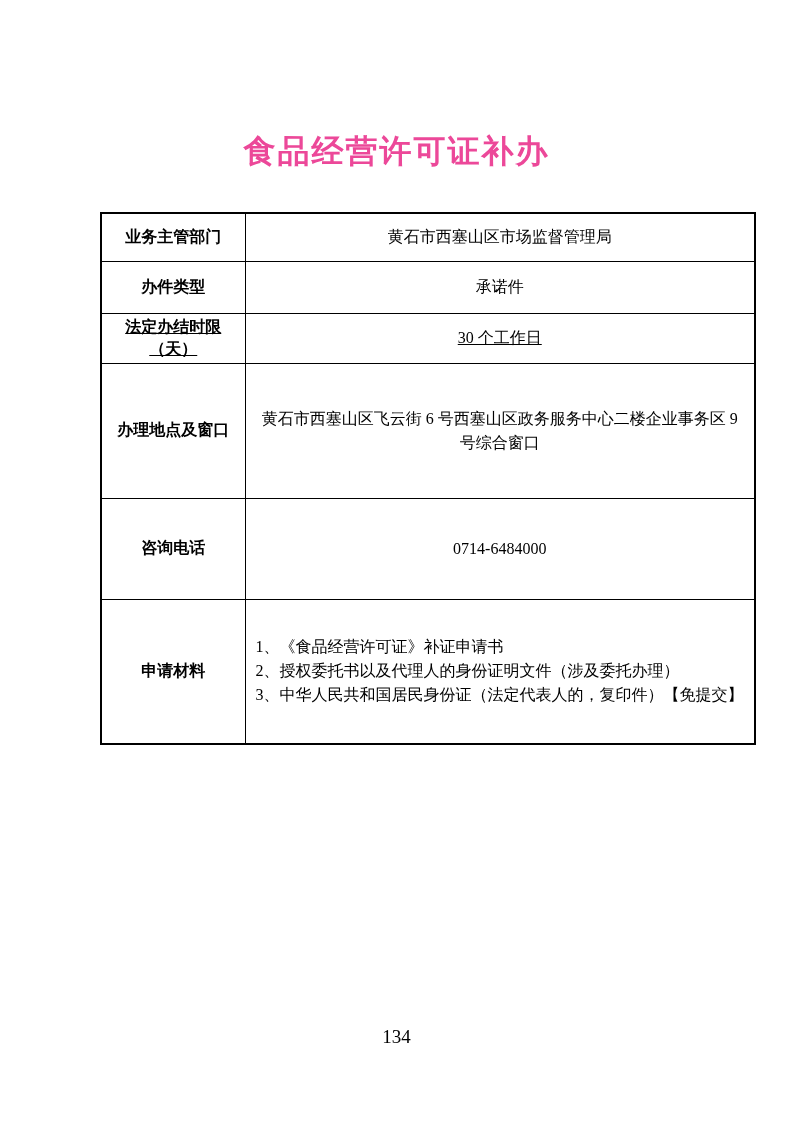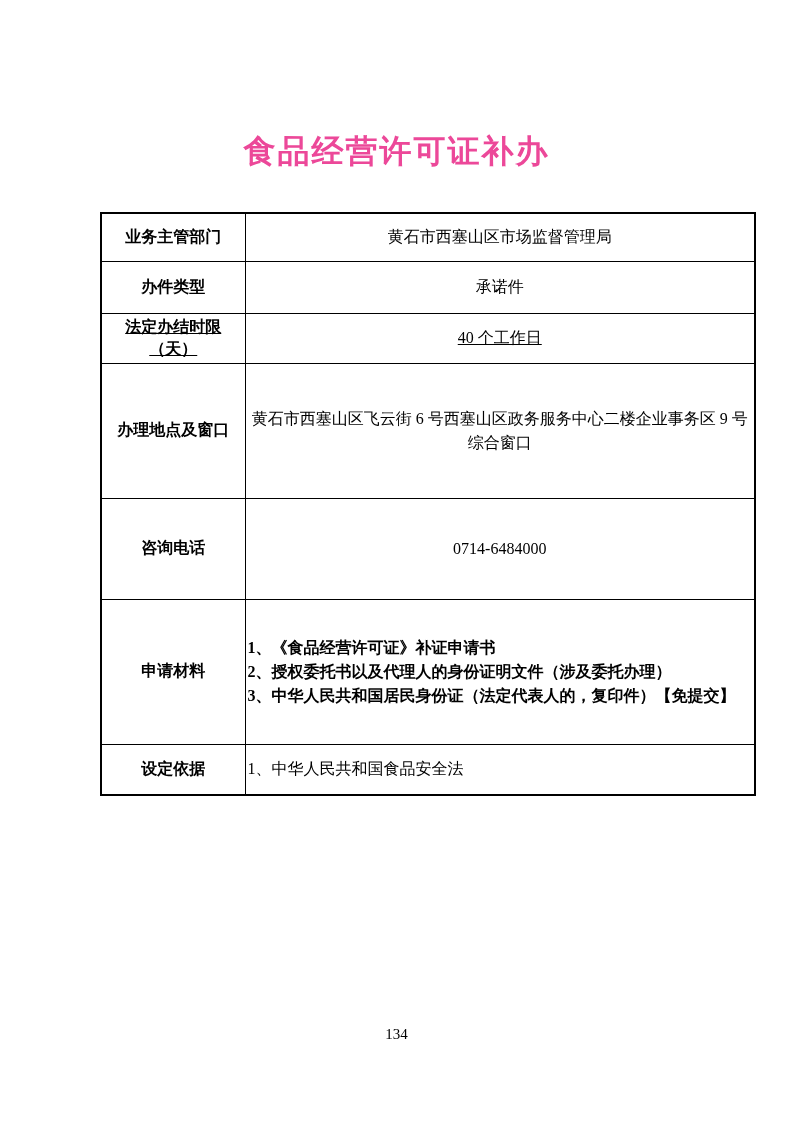--- a/index.html
+++ b/index.html
@@ -48,42 +48,42 @@
     text-align: center;
     font-family: "Liberation Sans", sans-serif;
     font-weight: bold;
     font-size: 16px;
     padding: 2px 2px;
     line-height: 1.4;
   }
   td.value-cell {
     font-family: "Liberation Serif", serif;
     font-size: 16px;
-    padding: 3px 2px;
+    padding: 3px 10px;
     line-height: 1.5;
   }
   td.value-center { text-align: center; }
   td.value-left { text-align: left; }
-  td.multiline { white-space: pre-line; font-weight: bold; }
+  td.multiline { white-space: pre-line; }
   tr.h48  { height: 48px; }
   tr.h52  { height: 52px; }
   tr.h50  { height: 50px; text-decoration: underline; }
   tr.h51  { height: 51px; }
   tr.h47  { height: 47px; }
   tr.h101 { height: 101px; }
   tr.h135 { height: 135px; }
   tr.h145 { height: 145px; }
   .page-number {
     position: absolute;
     top: 1026px;
     left: 0;
     width: 100%;
     text-align: center;
     font-family: "Liberation Serif", serif;
-    font-size: 15px;
+    font-size: 19px;
     color: #000;
   }
 </style>
 </head>
 <body>
 
 <div class="page">
 
   <h1 class="doc-title">食品经营许可证补办</h1>
 
@@ -96,38 +96,34 @@
       <tr class="h48">
         <td class="label-cell">业务主管部门</td>
         <td class="value-cell value-center">黄石市西塞山区市场监督管理局</td>
       </tr>
       <tr class="h52">
         <td class="label-cell">办件类型</td>
         <td class="value-cell value-center">承诺件</td>
       </tr>
       <tr class="h50">
         <td class="label-cell">法定办结时限（天）</td>
-        <td class="value-cell value-center">40 个工作日</td>
+        <td class="value-cell value-center">30 个工作日</td>
       </tr>
       <tr class="h135">
         <td class="label-cell">办理地点及窗口</td>
         <td class="value-cell value-center">黄石市西塞山区飞云街 6 号西塞山区政务服务中心二楼企业事务区 9 号综合窗口</td>
       </tr>
       <tr class="h101">
         <td class="label-cell">咨询电话</td>
         <td class="value-cell value-center">0714-6484000</td>
       </tr>
       <tr class="h145">
         <td class="label-cell">申请材料</td>
         <td class="value-cell value-left multiline">1、《食品经营许可证》补证申请书
 2、授权委托书以及代理人的身份证明文件（涉及委托办理）
 3、中华人民共和国居民身份证（法定代表人的，复印件）【免提交】</td>
       </tr>
-      <tr class="h51">
-        <td class="label-cell">设定依据</td>
-        <td class="value-cell value-left">1、中华人民共和国食品安全法</td>
-      </tr>
     </tbody>
   </table>
 
   <div class="page-number">134</div>
 
 </div>
 
 </body></html>

